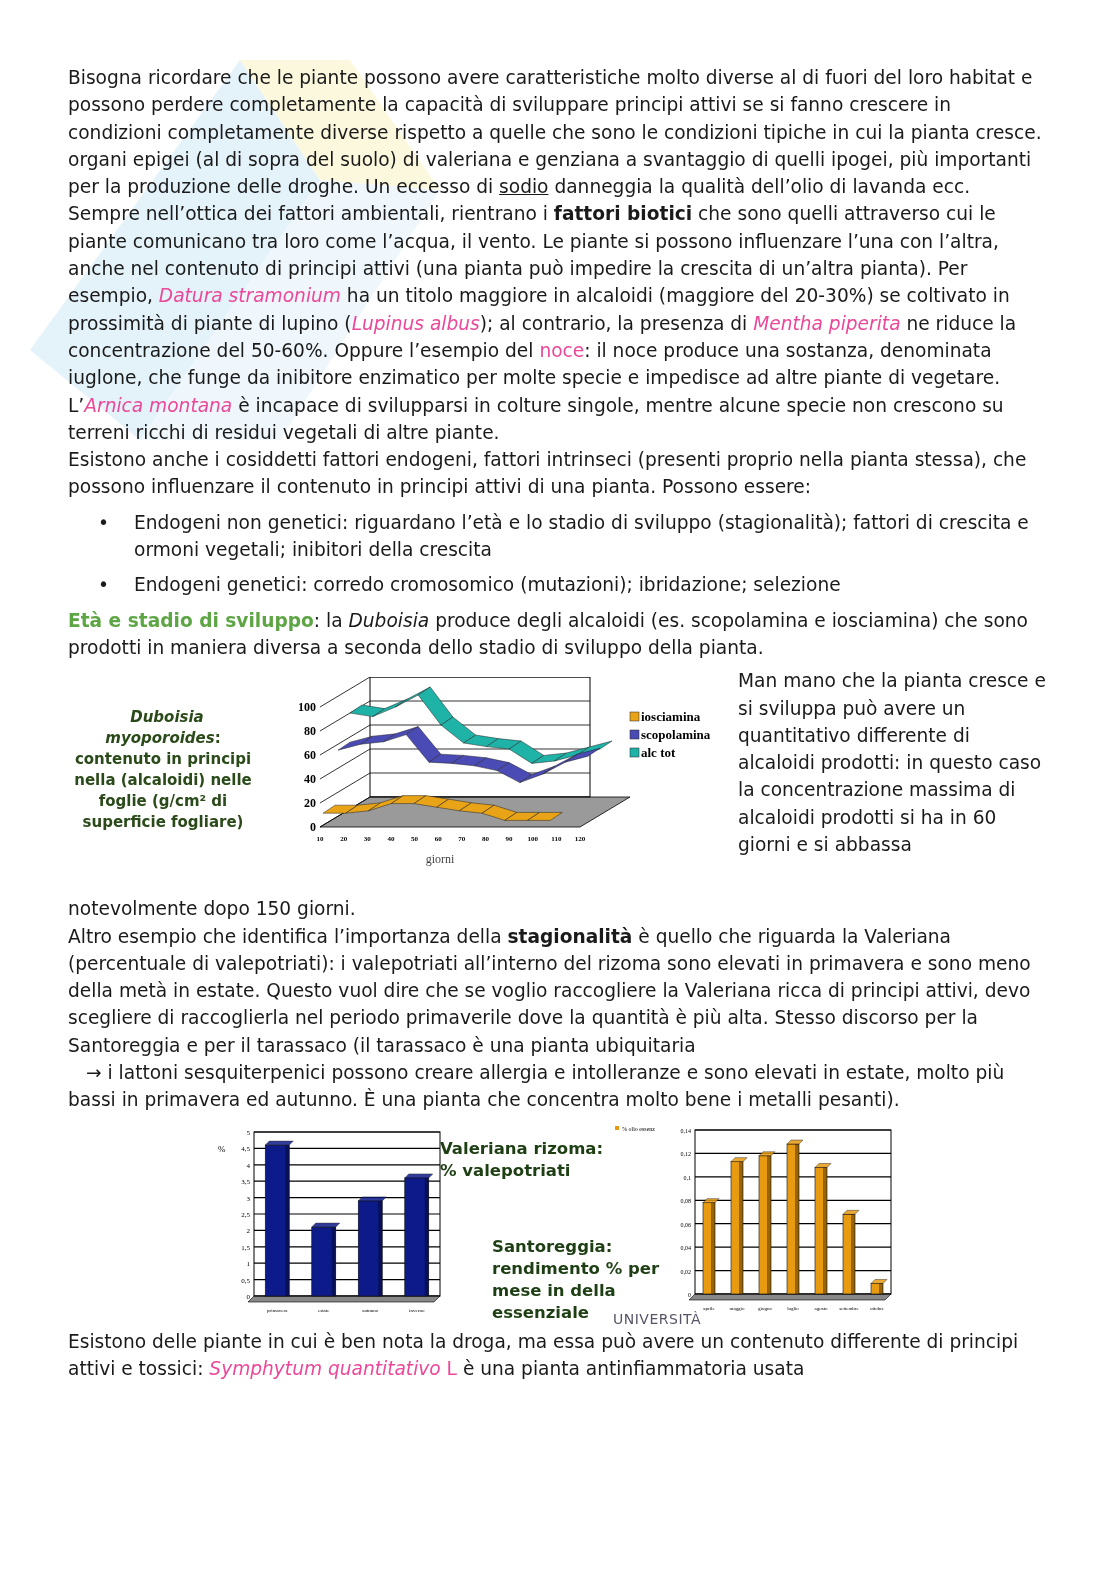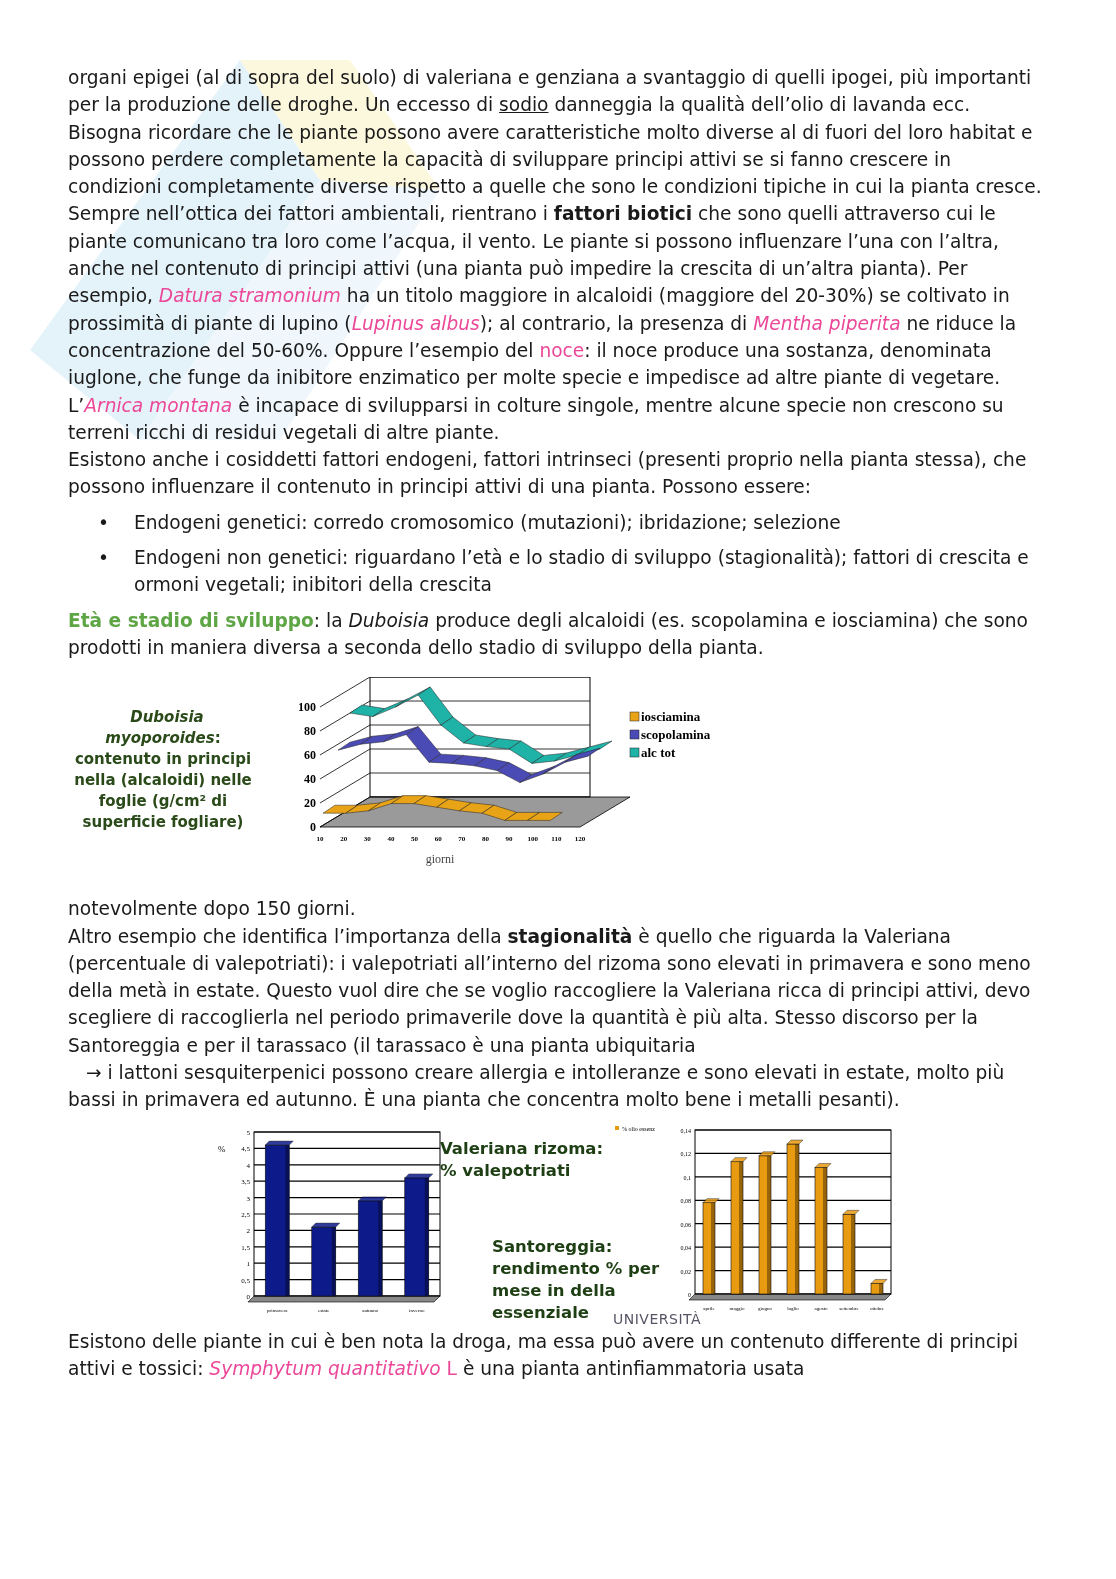--- a/index.html
+++ b/index.html
@@ -29,31 +29,31 @@
 <body>
 
 <svg class="watermark" viewBox="0 0 440 420">
   <polygon points="10,330 220,40 300,160 120,420" fill="#cfe8f7"></polygon>
   <polygon points="220,40 330,40 420,170 300,160" fill="#fbf3c4"></polygon>
   <polygon points="120,420 300,160 420,170 260,420" fill="#e3f1fa"></polygon>
 </svg>
 
 <div class="page">
 
+  <p>Bisogna ricordare che le piante possono avere caratteristiche molto diverse al di fuori del loro habitat e possono perdere completamente la capacità di sviluppare principi attivi se si fanno crescere in condizioni completamente diverse rispetto a quelle che sono le condizioni tipiche in cui la pianta cresce.</p>
+
   <p><span>organi epigei (al di sopra del suolo) di valeriana e genziana a svantaggio di quelli ipogei, più importanti per la produzione delle droghe. Un eccesso di </span><u>sodio</u><span> danneggia la qualità dell’olio di lavanda ecc.</span></p>
 
-  <p>Bisogna ricordare che le piante possono avere caratteristiche molto diverse al di fuori del loro habitat e possono perdere completamente la capacità di sviluppare principi attivi se si fanno crescere in condizioni completamente diverse rispetto a quelle che sono le condizioni tipiche in cui la pianta cresce.</p>
-
   <p><span>Sempre nell’ottica dei fattori ambientali, rientrano i </span><b>fattori biotici</b><span> che sono quelli attraverso cui le piante comunicano tra loro come l’acqua, il vento. Le piante si possono influenzare l’una con l’altra, anche nel contenuto di principi attivi (una pianta può impedire la crescita di un’altra pianta). Per esempio, </span><i class="teal">Datura stramonium</i><span> ha un titolo maggiore in alcaloidi (maggiore del 20-30%) se coltivato in prossimità di piante di lupino (</span><i class="teal">Lupinus albus</i><span>); al contrario, la presenza di </span><i class="teal">Mentha piperita</i><span> ne riduce la concentrazione del 50-60%. Oppure l’esempio del </span><span class="teal">noce</span><span>: il noce produce una sostanza, denominata iuglone, che funge da inibitore enzimatico per molte specie e impedisce ad altre piante di vegetare. L’</span><i class="teal">Arnica montana</i><span> è incapace di svilupparsi in colture singole, mentre alcune specie non crescono su terreni ricchi di residui vegetali di altre piante.</span></p>
 
   <p>Esistono anche i cosiddetti fattori endogeni, fattori intrinseci (presenti proprio nella pianta stessa), che possono influenzare il contenuto in principi attivi di una pianta. Possono essere:</p>
 
   <ul class="bullets">
+    <li>Endogeni non genetici: riguardano l’età e lo stadio di sviluppo (stagionalità); fattori di crescita e ormoni vegetali; inibitori della crescita</li>
     <li>Endogeni genetici: corredo cromosomico (mutazioni); ibridazione; selezione</li>
-    <li>Endogeni non genetici: riguardano l’età e lo stadio di sviluppo (stagionalità); fattori di crescita e ormoni vegetali; inibitori della crescita</li>
   </ul>
 
   <p><span class="green">Età e stadio di sviluppo</span><span>: la </span><i>Duboisia</i><span> produce degli alcaloidi (es. scopolamina e iosciamina) che sono prodotti in maniera diversa a seconda dello stadio di sviluppo della pianta.</span></p>
 
   <div class="fig1">
     <div class="fig1-caption"><i>Duboisia myoporoides</i><span>: contenuto in principi nella (alcaloidi) nelle foglie (g/cm² di superficie fogliare)</span></div>
     <svg class="fig1-chart" id="chart1" viewBox="0 0 460 200">
         <polygon points="92,120 312,120 312,0 92,0" fill="#fff" stroke="#000" stroke-width="1"></polygon>
         <polygon points="42,150 302,150 352,120 92,120" fill="#9a9a9a" stroke="#000" stroke-width="0.8"></polygon>
         <line x1="92" y1="120" x2="312" y2="120" stroke="#000" stroke-width="0.8"></line>
@@ -119,20 +119,21 @@
         <polygon points="204.0909090909091,136.2 226.8181818181818,143.39999999999998 238.8181818181818,135.39999999999998 216.0909090909091,128.2" fill="#e8a317" stroke="#222" stroke-width="0.5"></polygon>
         <polygon points="226.8181818181818,143.39999999999998 249.54545454545453,143.39999999999998 261.5454545454545,135.39999999999998 238.8181818181818,135.39999999999998" fill="#e8a317" stroke="#222" stroke-width="0.5"></polygon>
         <polygon points="249.54545454545453,143.39999999999998 272.27272727272725,143.39999999999998 284.27272727272725,135.39999999999998 261.5454545454545,135.39999999999998" fill="#e8a317" stroke="#222" stroke-width="0.5"></polygon>
         <rect x="352" y="35" width="9" height="9" fill="#e8a317" stroke="#222" stroke-width="0.5"></rect>
         <text x="363" y="44" font-size="13" font-weight="bold">iosciamina</text>
         <rect x="352" y="53" width="9" height="9" fill="#4b4bb5" stroke="#222" stroke-width="0.5"></rect>
         <text x="363" y="62" font-size="13" font-weight="bold">scopolamina</text>
         <rect x="352" y="71" width="9" height="9" fill="#1fb3a8" stroke="#222" stroke-width="0.5"></rect>
         <text x="363" y="80" font-size="13" font-weight="bold">alc tot</text>
       </svg>
+    <p class="fig1-side">Man mano che la pianta cresce e si sviluppa può avere un quantitativo differente di alcaloidi prodotti: in questo caso la concentrazione massima di alcaloidi prodotti si ha in 60 giorni e si abbassa</p>
   </div>
 
   <p>notevolmente dopo 150 giorni.</p>
 
   <p><span>Altro esempio che identifica l’importanza della </span><b>stagionalità</b><span> è quello che riguarda la Valeriana (percentuale di valepotriati): i valepotriati all’interno del rizoma sono elevati in primavera e sono meno della metà in estate. Questo vuol dire che se voglio raccogliere la Valeriana ricca di principi attivi, devo scegliere di raccoglierla nel periodo primaverile dove la quantità è più alta. Stesso discorso per la Santoreggia e per il tarassaco (il tarassaco è una pianta ubiquitaria</span><br><span style="padding-left:18px">→</span><span> i lattoni sesquiterpenici possono creare allergia e intolleranze e sono elevati in estate, molto più bassi in primavera ed autunno. È una pianta che concentra molto bene i metalli pesanti).</span></p>
 
   <div class="fig2">
     <svg class="fig2-chart-a" id="chart2" viewBox="0 0 240 196">
         <text x="10" y="30" font-size="9">%</text>
         <rect x="46" y="10" width="186" height="164" fill="#fff" stroke="#000" stroke-width="1"></rect>

